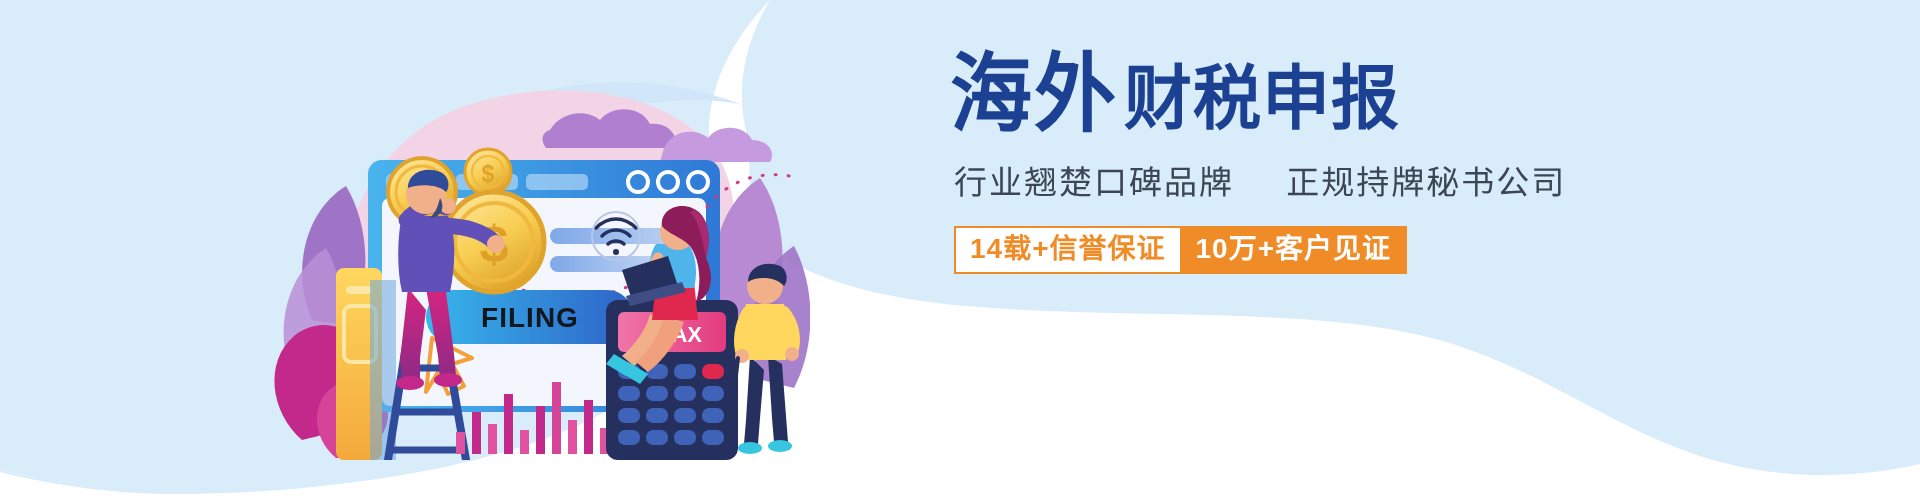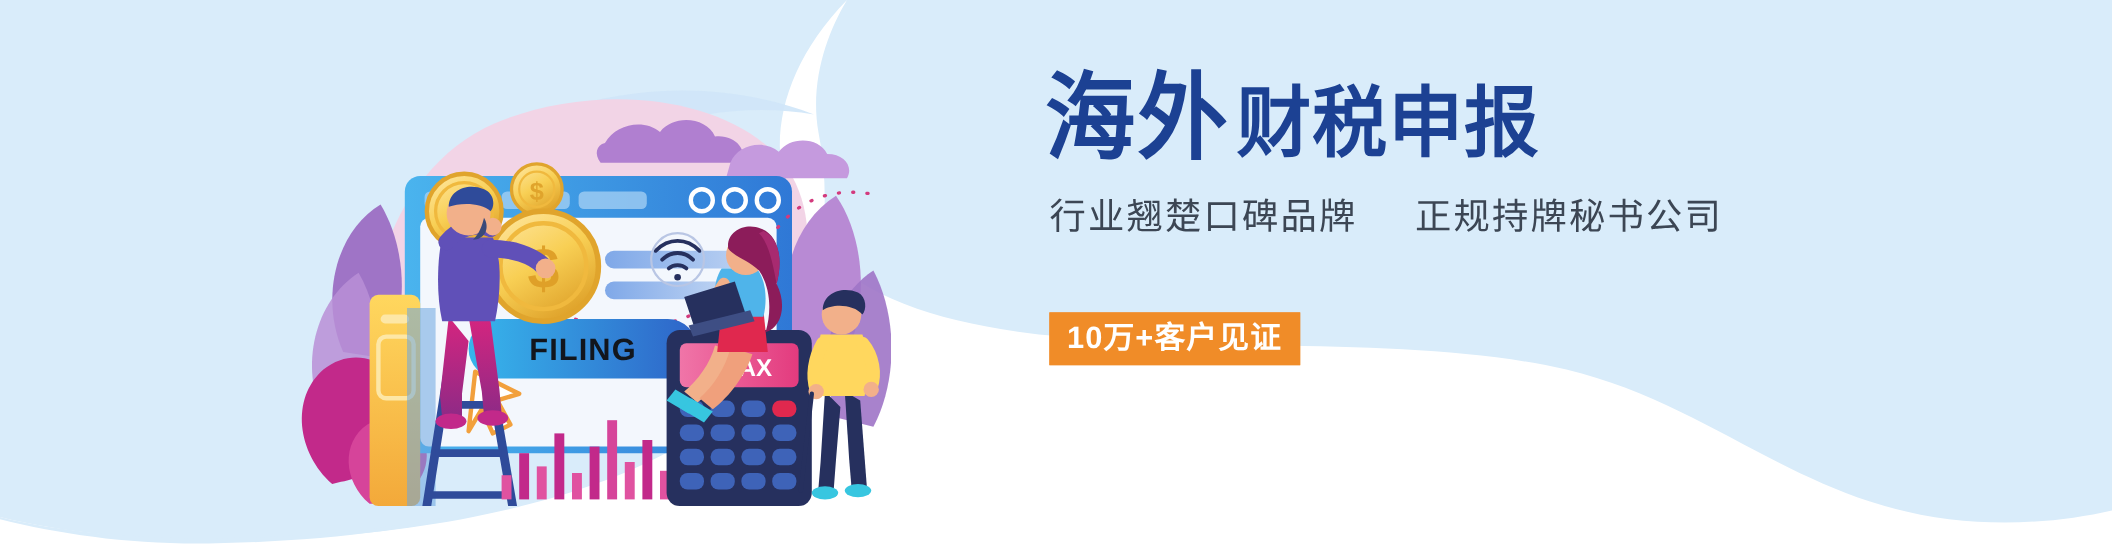--- a/index.html
+++ b/index.html
@@ -15,21 +15,21 @@
   }
   
   .bg-layer{position:absolute;inset:0;}
   .bg-svg{position:absolute;top:0;left:0;width:1920px;height:500px;}
 
   
   #illustration{position:absolute;left:250px;top:20px;width:560px;height:440px;}
   #illu-svg{width:560px;height:440px;display:block;}
 
   
-  #copy{position:absolute;left:950px;top:70px;width:620px;}
+  #copy{position:absolute;left:950px;top:56px;width:620px;}
   .headline{
     display:flex;align-items:flex-end;white-space:nowrap;
     line-height:1;margin:0 0 8px 0;
   }
   .headline .hl-a{
     font-size:82px;font-weight:bold;color:#1c4193;
     letter-spacing:2px;
     font-family:"Liberation Sans","DejaVu Sans",sans-serif;
     transform:scaleY(1.06);transform-origin:bottom left;
   }
@@ -49,21 +49,21 @@
   .badge{
     font-size:28px;font-weight:bold;letter-spacing:1px;
     padding:7px 14px 9px 14px;line-height:1.15;white-space:nowrap;
     box-sizing:border-box;height:48px;display:flex;align-items:center;
   }
   .badge-outline{
     background:#ffffff;color:#f08c28;border:2px solid #f08c28;
     border-right:none;
   }
   .badge-solid{
-    background:#f08c28;color:#ffffff;border:2px solid #f08c28;margin-top:44px;
+    background:#f08c28;color:#ffffff;border:2px solid #f08c28;
   }
 </style>
 </head>
 <body>
 
 <div id="banner">
 
   <div class="bg-layer">
     <svg class="bg-svg" viewBox="0 0 1920 500" preserveAspectRatio="none">
       <rect x="0" y="0" width="1920" height="500" fill="#d9ecfa"></rect>
@@ -357,18 +357,19 @@
       <span class="hl-b">财税申报</span>
     </div>
 
     <div class="subtitle">
       <span>行业翘楚口碑品牌</span>
       <span class="gap"></span>
       <span>正规持牌秘书公司</span>
     </div>
 
     <div class="badges">
+      <div class="badge badge-outline">14载+信誉保证</div>
       <div class="badge badge-solid">10万+客户见证</div>
     </div>
 
   </div>
 
 </div>
 
 </body></html>

